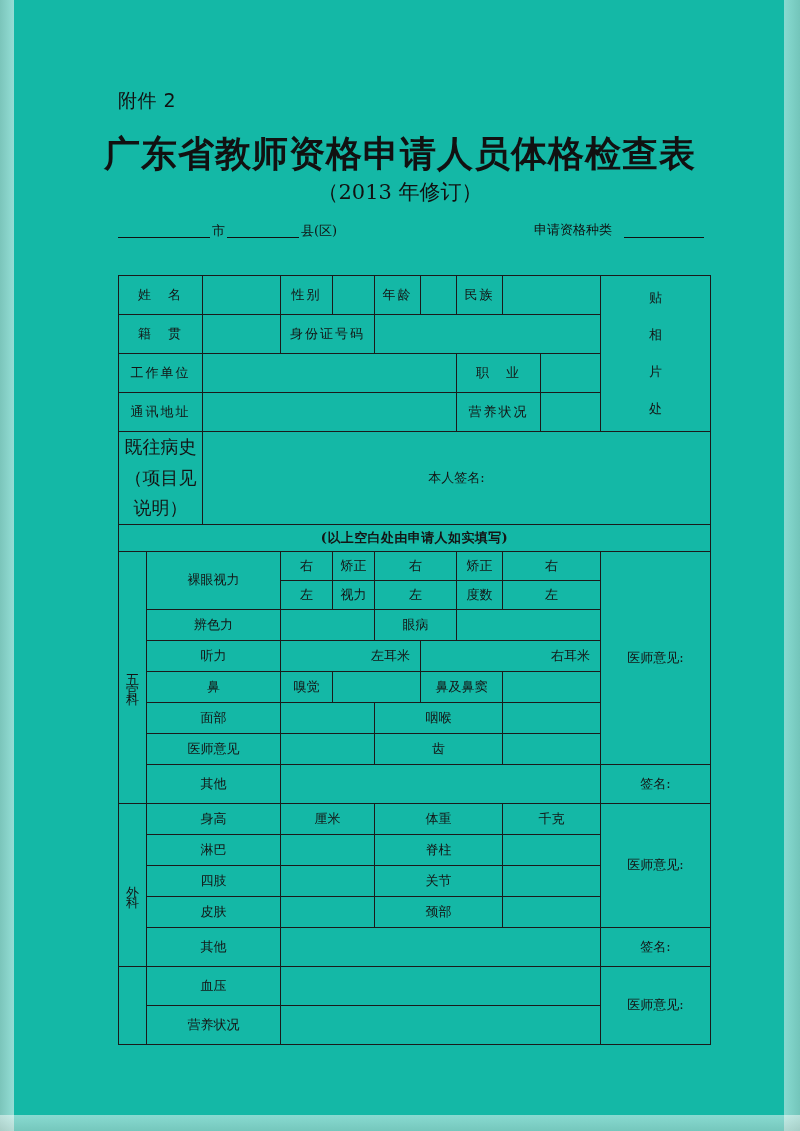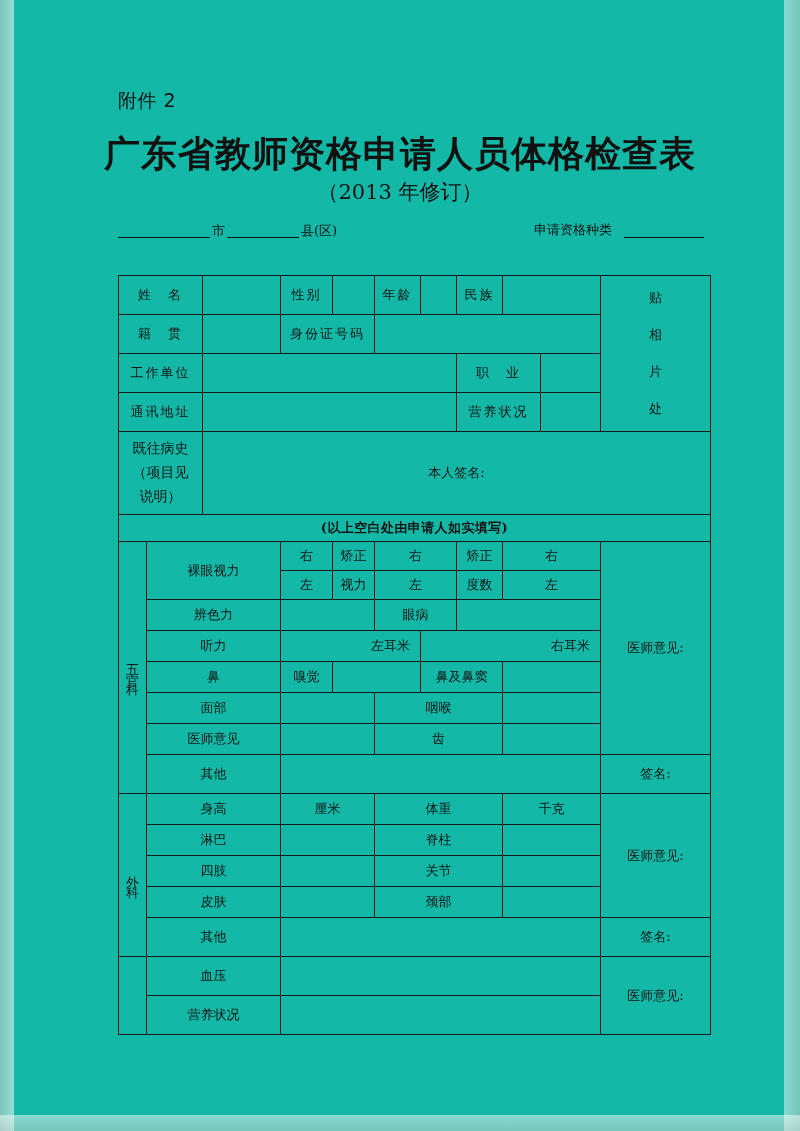--- a/index.html
+++ b/index.html
@@ -238,21 +238,21 @@
     </tr>
 
     <tr>
       <td class="lbl" colspan="2" style="height:38px">通讯地址</td>
       <td class="blank" colspan="5"></td>
       <td class="lbl" colspan="2">营养状况</td>
       <td class="blank"></td>
     </tr>
 
     <tr>
-      <td colspan="2" style="height:82px;line-height:1.7;font-size:14px">
+      <td colspan="2" style="height:82px;line-height:1.7;font-size:18px">
         <div>既往病史</div>
         <div>（项目见</div>
         <div>说明）</div>
       </td>
       <td class="sig-cell" colspan="9">
         <span>本人签名:</span>
       </td>
     </tr>
 
     <tr>

